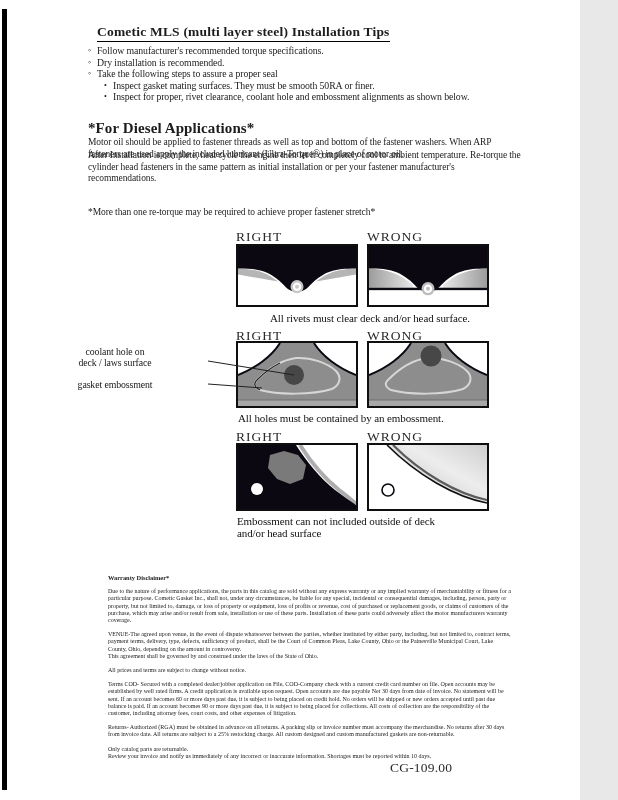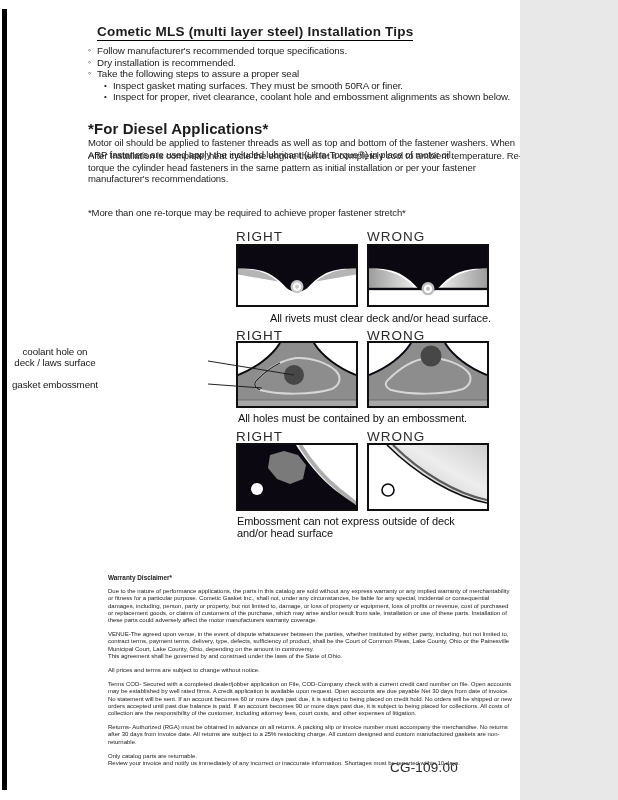--- a/index.html
+++ b/index.html
@@ -1,20 +1,20 @@
 <!DOCTYPE html>
 <html><head>
 <meta charset="utf-8">
 <style>
   html,body{margin:0;padding:0;background:#e8e8e8;}
   .page{
     position:relative;
-    width:520px;height:800px;
+    width:580px;height:800px;
     background:#ffffff;
-    font-family:Liberation Sans, sans-serif;
+    font-family:Liberation Serif, serif;
     color:#1c1c1c;
     overflow:hidden;
   }
   .left-bar{position:absolute;left:2px;top:9px;width:5px;height:781px;background:#000;}
   .title{
     position:absolute;left:97px;top:24px;
     font-size:13.5px;font-weight:bold;letter-spacing:0.2px;
     border-bottom:1.6px solid #000;padding-bottom:1px;
     white-space:nowrap;
   }
@@ -187,21 +187,21 @@
       </defs>
       <rect width="118" height="64" fill="#ffffff"></rect>
       <path d="M18,0 H118 V58 C86,52 48,30 18,0 Z" fill="url(#g3)"></path>
       <path d="M18,0 C48,30 86,52 118,58" stroke="#111111" stroke-width="1.6" fill="none"></path>
       <path d="M24,0 C52,28 88,49 118,55" stroke="#5a5a5a" stroke-width="2.2" fill="none"></path>
       <circle cx="19" cy="45" r="6" fill="#ffffff" stroke="#0b0811" stroke-width="1.6"></circle>
     </svg>
   </div>
 
   <div class="caption" style="left:237px;top:515px;width:250px;">
-    <div>Embossment can not express outside of deck</div>
+    <div>Embossment can not included outside of deck</div>
     <div>and/or head surface</div>
   </div>
 
   <div class="disclaimer">
     <p class="dc-head">Warranty Disclaimer*</p>
     <p>Due to the nature of performance applications, the parts in this catalog are sold without any express warranty or any implied warranty of merchantability or fitness for a particular purpose.  Cometic Gasket Inc., shall not, under any circumstances, be liable for any special, incidental or consequential damages, including, person, party or property, but not limited to, damage, or loss of property or equipment, loss of profits or revenue, cost of purchased or replacement goods, or claims of customers of the purchase, which may arise and/or result from sale, installation or use of these parts.  Installation of these parts could adversely affect the motor manufacturers warranty coverage.</p>
     <p class="tight">VENUE-The agreed upon venue, in the event of dispute whatsoever between the parties, whether instituted by either party, including, but not limited to, contract terms, payment terms, delivery, type, defects, sufficiency of product, shall be the Court of Common Pleas, Lake County, Ohio or the Painesville Municipal Court, Lake County, Ohio, depending on the amount in controversy.</p>
     <p class="tight-last">This agreement shall be governed by and construed under the laws of the State of Ohio.</p>
     <p>All prices and terms are subject to change without notice.</p>
     <p>Terms COD- Secured with a completed dealer/jobber application on File, COD-Company check with a current credit card number on file.  Open accounts may be established by well rated firms.  A credit application is available upon request.  Open accounts are due payable Net 30 days from date of invoice.  No statement will be sent.  If an account becomes 60 or more days past due, it is subject to being placed on credit hold.  No orders will be shipped or new orders accepted until past due balance is paid.  If an account becomes 90 or more days past due, it is subject to being placed for collections.  All costs of collection are the responsibility of the customer, including attorney fees, court costs, and other expenses of litigation.</p>

